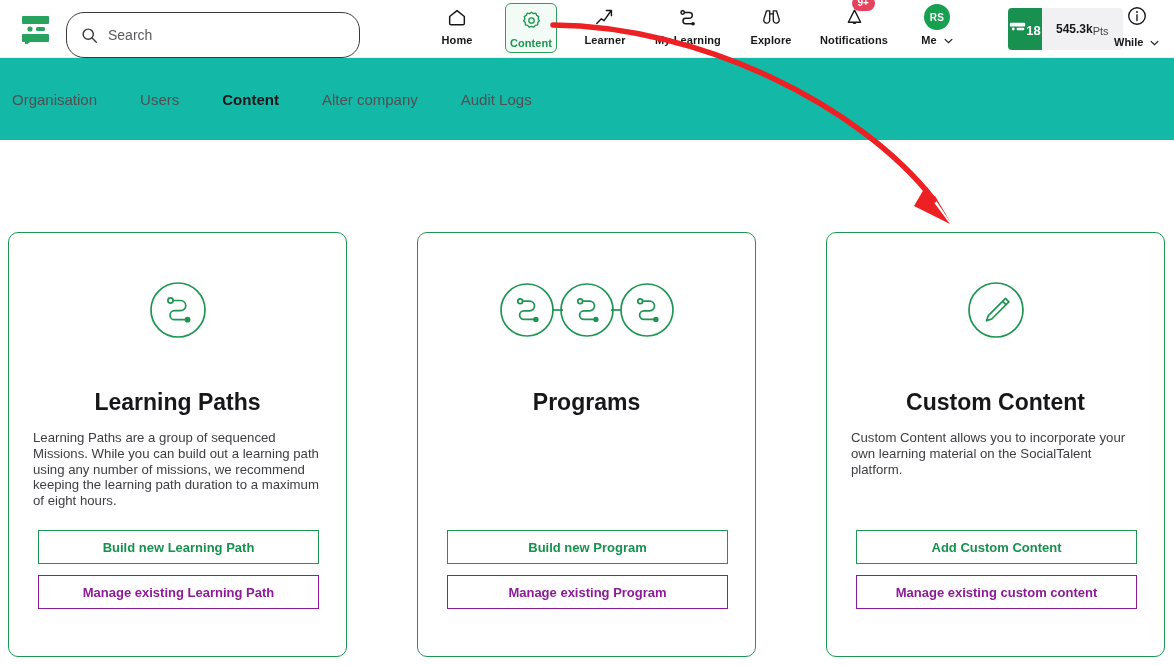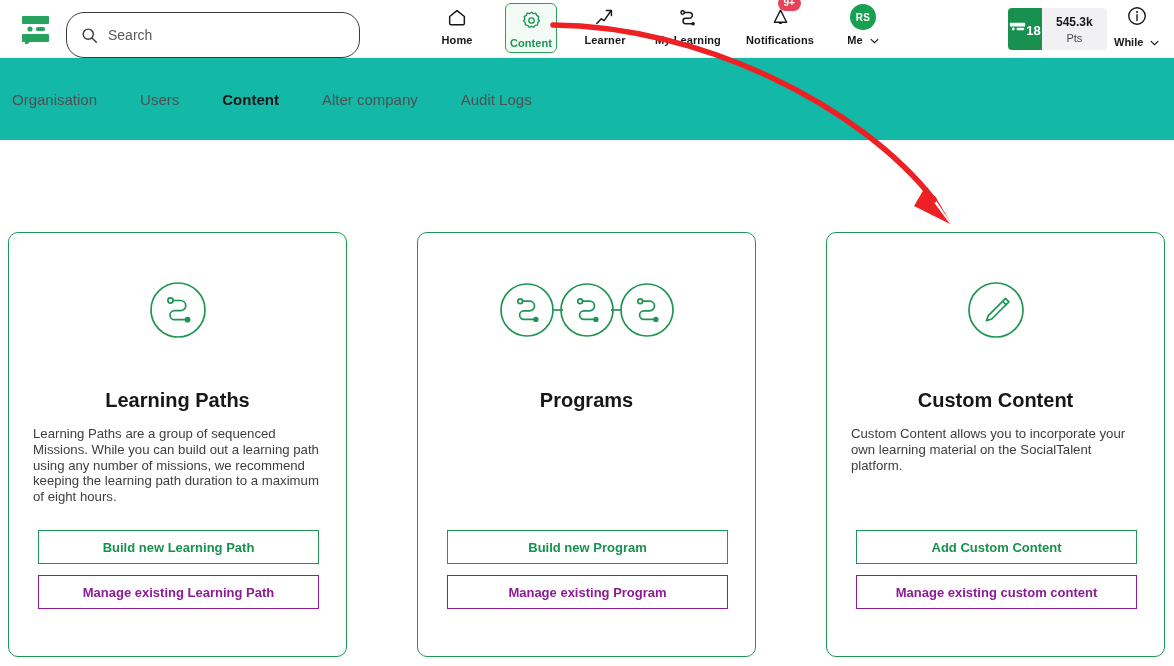--- a/index.html
+++ b/index.html
@@ -79,21 +79,21 @@
     height: 42px; display: flex; align-items: stretch;
     border-radius: 4px; overflow: hidden;
   }
   .pts-left {
     width: 34px; background: #189150; color: #fff;
     display: flex; flex-direction: row; align-items: center; justify-content: center;
   }
   .pts-left .num { font-size: 13px; font-weight: bold; line-height: 13px; margin-top: 2px; }
   .pts-right {
     background: #f1f1f3; padding: 16px 14px;
-    display: flex; flex-direction: column; align-items: center; justify-content: center;
+    display: flex; flex-direction: row; align-items: center; justify-content: center;
   }
   .pts-right .val { font-size: 12px; font-weight: bold; color: #17171a; }
   .pts-right .unit { font-size: 11px; color: #4a4a4e; margin-top: 3px; }
 
   .help {
     position: absolute; left: 1114px; top: 5px;
     display: flex; flex-direction: column; align-items: center;
     cursor: pointer;
   }
   .help .lbl { margin-top: 5px; font-size: 11px; font-weight: bold; color: #17171a; white-space: nowrap; }
@@ -119,21 +119,21 @@
   .card {
     width: 339px; height: 425px;
     border: 1px solid #1f9553; border-radius: 10px;
     background: #fff;
     display: flex; flex-direction: column; align-items: center;
     padding: 40px 24px 0 24px;
     position: relative;
   }
   .card .icon-area { height: 74px; display: flex; align-items: center; justify-content: center; }
   .card .c-title {
-    margin-top: 42px; font-size: 20px; font-weight: bold; color: #17171a;
+    margin-top: 42px; font-size: 23px; font-weight: bold; color: #17171a;
     text-align: center;
   }
   .card .c-desc {
     margin-top: 14px; font-size: 13.2px; line-height: 15.8px;
     color: #3d3d42; width: 100%; text-align: left;
   }
   .btn {
     position: absolute; left: 29px; width: 281px; height: 34px;
     display: flex; align-items: center; justify-content: center;
     font-size: 13px; font-weight: bold; cursor: pointer; background: #fff;
@@ -208,20 +208,30 @@
         <span class="ico">
           <svg width="22" height="22" viewBox="0 0 24 24" fill="none" stroke="#17171a" stroke-width="1.6" stroke-linecap="round">
             <circle cx="6.2" cy="7" r="1.9"></circle>
             <path d="M8.1 7 h5.4 a3.2 3.2 0 0 1 0 6.4 h-4 a3 3 0 0 0 0 6 h7"></path>
             <circle cx="17.5" cy="19.4" r="2" fill="#17171a" stroke="none"></circle>
           </svg>
         </span>
         <span class="lbl">My Learning</span>
       </div>
 
+      <div class="nav-item">
+        <span class="ico">
+          <svg width="23" height="22" viewBox="0 0 26 24" fill="none" stroke="#17171a" stroke-width="1.5" stroke-linejoin="round">
+            <path d="M10 5 h-2.6 l-3 9.4 a3.4 3.4 0 1 0 6.6 1 V5 Z"></path>
+            <path d="M16 5 h2.6 l3 9.4 a3.4 3.4 0 1 1 -6.6 1 V5 Z"></path>
+            <line x1="11" y1="8.5" x2="15" y2="8.5"></line>
+          </svg>
+        </span>
+        <span class="lbl">Explore</span>
+      </div>
 
       <div class="nav-item wide">
         <span class="ico bell-wrap">
           <svg width="21" height="22" viewBox="0 0 24 24" fill="none" stroke="#17171a" stroke-width="1.6" stroke-linejoin="round">
             <path d="M12 4.2 L19 18 H5 Z"></path>
             <path d="M10.2 18 a1.9 1.9 0 0 0 3.6 0"></path>
           </svg>
           <span class="badge">9+</span>
         </span>
         <span class="lbl">Notifications</span>

